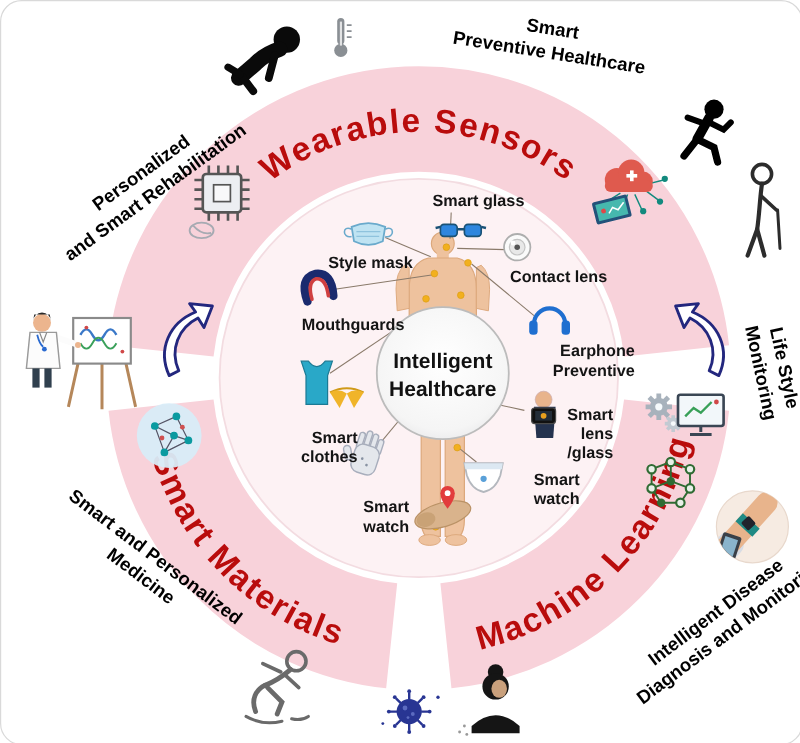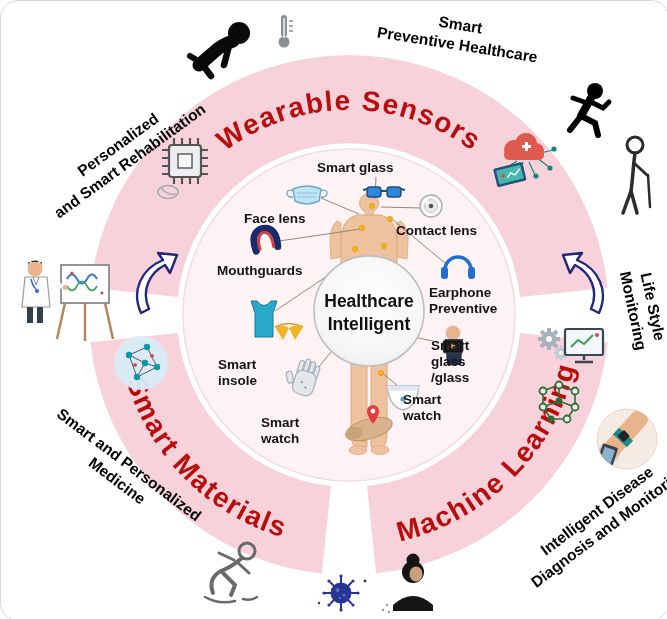--- a/index.html
+++ b/index.html
@@ -3,21 +3,21 @@
 <meta charset="utf-8">
 <style>
   html,body{margin:0;padding:0;background:#fff;}
   .canvas{
     position:relative;width:667px;height:619px;background:#ffffff;
     border:1px solid #d9d9d9;border-radius:18px;overflow:hidden;
     font-family:"Liberation Sans",sans-serif;
   }
   .canvas svg{position:absolute;left:0;top:0;z-index:1;}
   .ring-title text{font-family:"Liberation Sans",sans-serif;font-weight:bold;font-size:28px;fill:#b90c0c;letter-spacing:1.5px;}
-  .lbl{position:absolute;z-index:3;font-size:13.5px;font-weight:bold;color:#141414;text-align:left;line-height:1.18;}
+  .lbl{position:absolute;z-index:3;font-size:13.5px;font-weight:bold;color:#141414;text-align:right;line-height:1.18;}
   .lbl span{display:block;}
   .outer-lbl{position:absolute;z-index:3;font-size:15.5px;font-weight:bold;color:#000;text-align:center;line-height:1.28;}
   .outer-lbl span{display:block;}
   .center-title{position:absolute;z-index:3;font-size:17.5px;font-weight:bold;color:#111;text-align:center;line-height:1.3;}
   .center-title span{display:block;}
 </style>
 </head>
 <body>
 
 <div class="canvas">
@@ -331,39 +331,39 @@
     <circle cx="30" cy="19" r="11" fill="#151515"></circle>
     <ellipse cx="33" cy="21" rx="6.5" ry="7.5" fill="#c9a07c"></ellipse>
     <path d="M10,52 q20,-18 40,0 l0,6 l-40,0 z" fill="#151515"></path>
     <circle cx="4" cy="52" r="1.2" fill="#999"></circle>
         <circle cx="0" cy="57" r="1.2" fill="#999"></circle>
         <circle cx="6" cy="59" r="1.2" fill="#999"></circle>
   </g>
 </svg>
 
 <div class="center-title" style="left:313px;top:289px;width:110px;">
+  <span>Intelligent</span>
   <span>Healthcare</span>
-  <span>Intelligent</span>
 </div>
 
 <div class="lbl" style="left:316px;top:159px;width:120px;">Smart glass</div>
-<div class="lbl" style="left:243px;top:210px;width:100px;">Face lens</div>
+<div class="lbl" style="left:243px;top:210px;width:100px;">Style mask</div>
 <div class="lbl" style="left:395px;top:222px;width:110px;">Contact lens</div>
 <div class="lbl" style="left:216px;top:262px;width:120px;">Mouthguards</div>
 <div class="lbl" style="left:428px;top:284px;width:100px;">
   <span>Earphone</span>
   <span>Preventive</span>
 </div>
 <div class="lbl" style="left:217px;top:356px;width:80px;">
   <span>Smart</span>
-  <span>insole</span>
+  <span>clothes</span>
 </div>
 <div class="lbl" style="left:430px;top:337px;width:80px;">
   <span>Smart</span>
-  <span>glass</span>
+  <span>lens</span>
   <span>/glass</span>
 </div>
 <div class="lbl" style="left:260px;top:414px;width:80px;">
   <span>Smart</span>
   <span>watch</span>
 </div>
 <div class="lbl" style="left:402px;top:391px;width:80px;">
   <span>Smart</span>
   <span>watch</span>
 </div>

